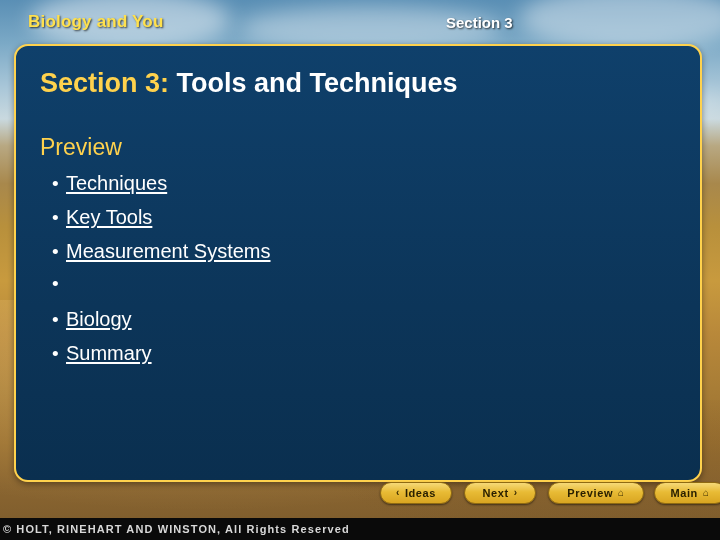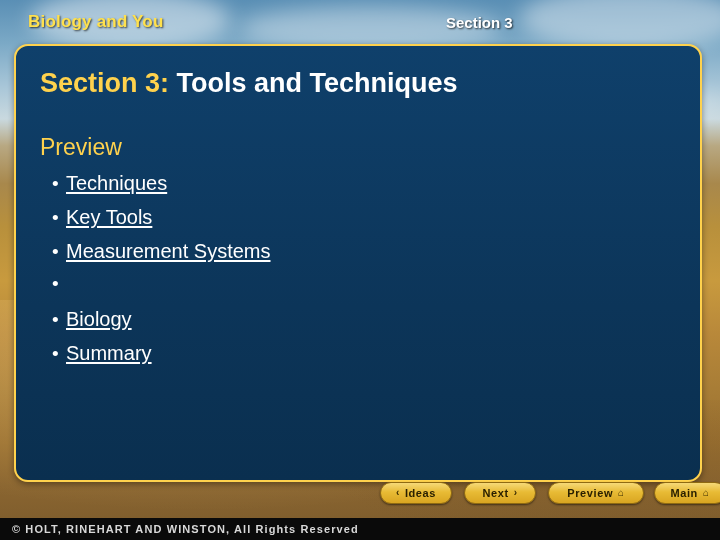--- a/index.html
+++ b/index.html
@@ -197,21 +197,21 @@
     position: absolute;
     left: 0;
     top: 518px;
     width: 720px;
     height: 22px;
     background: #0a0a0a;
     display: flex;
     align-items: center;
   }
   .footer-text {
-    padding-left: 12px;
+    padding-left: 3px;
     color: #d8d8d8;
     font-size: 11px;
     font-weight: bold;
     letter-spacing: 1.1px;
   }
 </style>
 </head>
 <body>
 
 <div class="slide">

